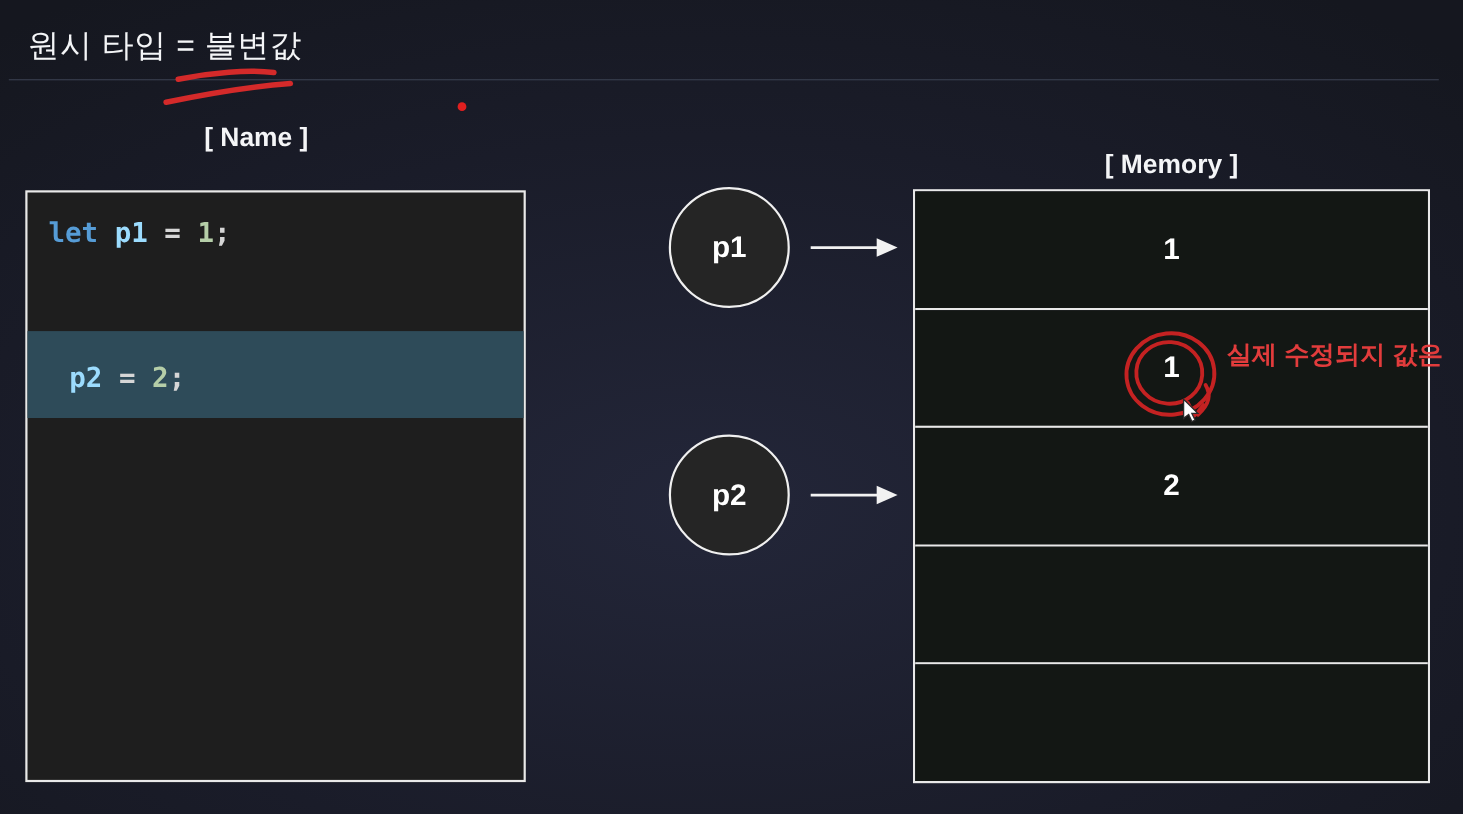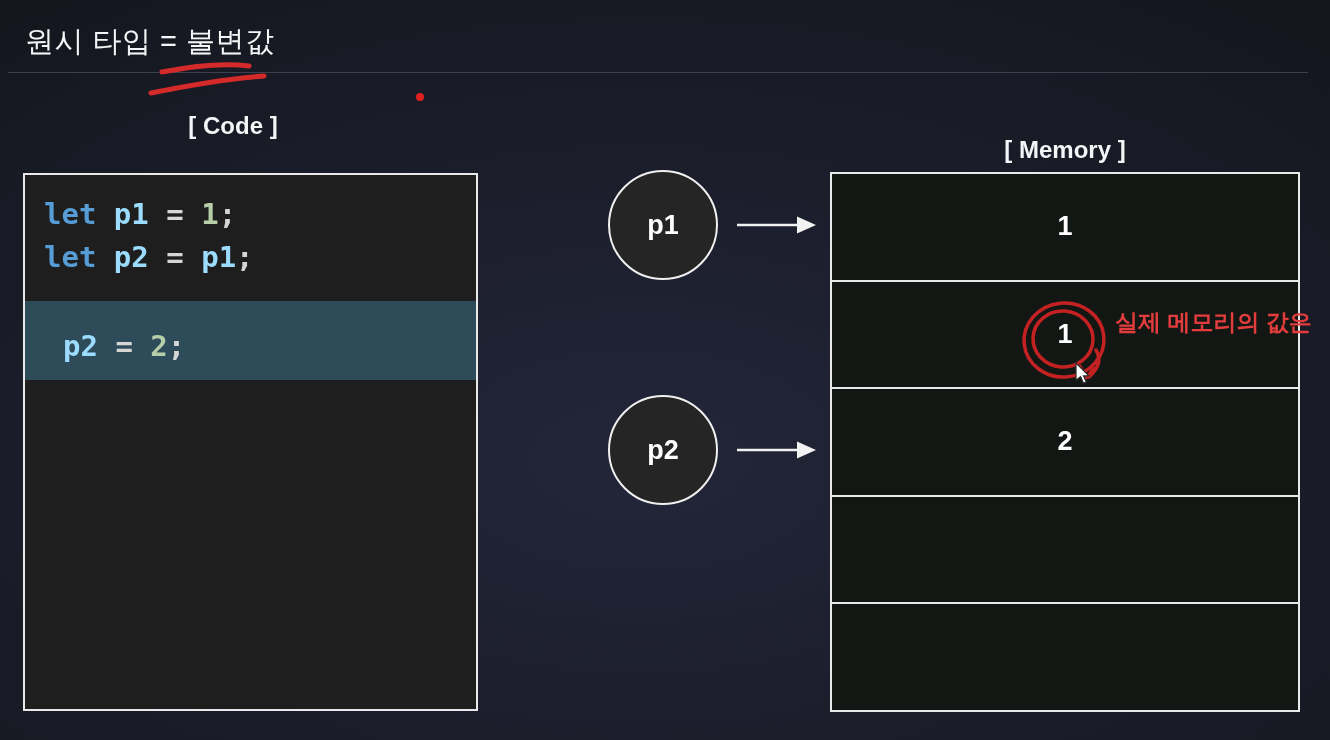--- a/index.html
+++ b/index.html
@@ -22,21 +22,21 @@
   .name-label{left:543px;}
   .memory-label{left:945px;margin-top:24px;}
 
   .code-block{
     position:absolute;left:23px;top:173px;width:455px;height:538px;
     background:#1e1e1e;border:2px solid #e9e9e9;box-sizing:border-box;
   }
   .hl-row{position:absolute;left:0;top:126px;width:100%;height:79px;background:#2e4b59;}
   .code-line{
     position:absolute;left:19px;white-space:pre;
-    font-family:"DejaVu Sans Mono",monospace;font-size:29px;font-weight:bold;
+    font-family:"DejaVu Sans Mono",monospace;font-size:25px;font-weight:bold;
   }
   .l1{top:22px;} .l2{top:65px;} .l3{top:154px;margin-left:19px;}
   .t-keyword{color:#569cd6;} .t-variable{color:#9cdcfe;}
   .t-plain{color:#d6d6d6;} .t-number{color:#b5cea8;}
 
   .name-node{
     position:absolute;width:110px;height:110px;border-radius:50%;
     background:#252525;border:2px solid #f0f0f0;box-sizing:border-box;
     display:flex;align-items:center;justify-content:center;
     font-size:27px;font-weight:bold;color:#fff;
@@ -63,27 +63,26 @@
   .overlay{position:absolute;left:0;top:0;width:1330px;height:740px;pointer-events:none;}
 </style>
 </head>
 <body>
 
 <div class="canvas">
 
   <div class="title">원시 타입 = 불변값</div>
   <div class="divider"></div>
 
-  <div class="sec-label code-label">[ Code ]</div>
+  <div class="sec-label code-label">[ Name ]</div>
   <div class="sec-label memory-label">[ Memory ]</div>
 
   <div class="code-block">
     <div class="hl-row"></div>
     <div class="code-line l1"><span class="t-keyword">let</span><span class="t-plain"> </span><span class="t-variable">p1</span><span class="t-plain"> = </span><span class="t-number">1</span><span class="t-plain">;</span></div>
-    <div class="code-line l2"><span class="t-keyword">let</span><span class="t-plain"> </span><span class="t-variable">p2</span><span class="t-plain"> = </span><span class="t-variable">p1</span><span class="t-plain">;</span></div>
     <div class="code-line l3"><span class="t-variable">p2</span><span class="t-plain"> = </span><span class="t-number">2</span><span class="t-plain">;</span></div>
   </div>
 
   <div class="name-node node-p1">
       <span>p1</span>
     </div>
   <div class="name-node node-p2">
       <span>p2</span>
     </div>
 
@@ -98,21 +97,21 @@
         <span>2</span>
       </div>
     <div class="mem-cell">
         <span></span>
       </div>
     <div class="mem-cell">
         <span></span>
       </div>
   </div>
 
-  <div class="annot annot-1">실제 메모리의 값은</div>
+  <div class="annot annot-1">실제 수정되지 값은</div>
 
   <svg class="overlay" viewBox="0 0 1330 740" xmlns="http://www.w3.org/2000/svg">
 
     <g>
       <path d="M162,72 C192,66 226,63 249,66" fill="none" stroke="#d42a2a" stroke-width="5" stroke-linecap="round"></path>
       <path d="M151,93 C190,85 236,78 264,76" fill="none" stroke="#d42a2a" stroke-width="5" stroke-linecap="round"></path>
     </g>
 
     <circle cx="420" cy="97" r="4" fill="#e01f1f"></circle>
 

